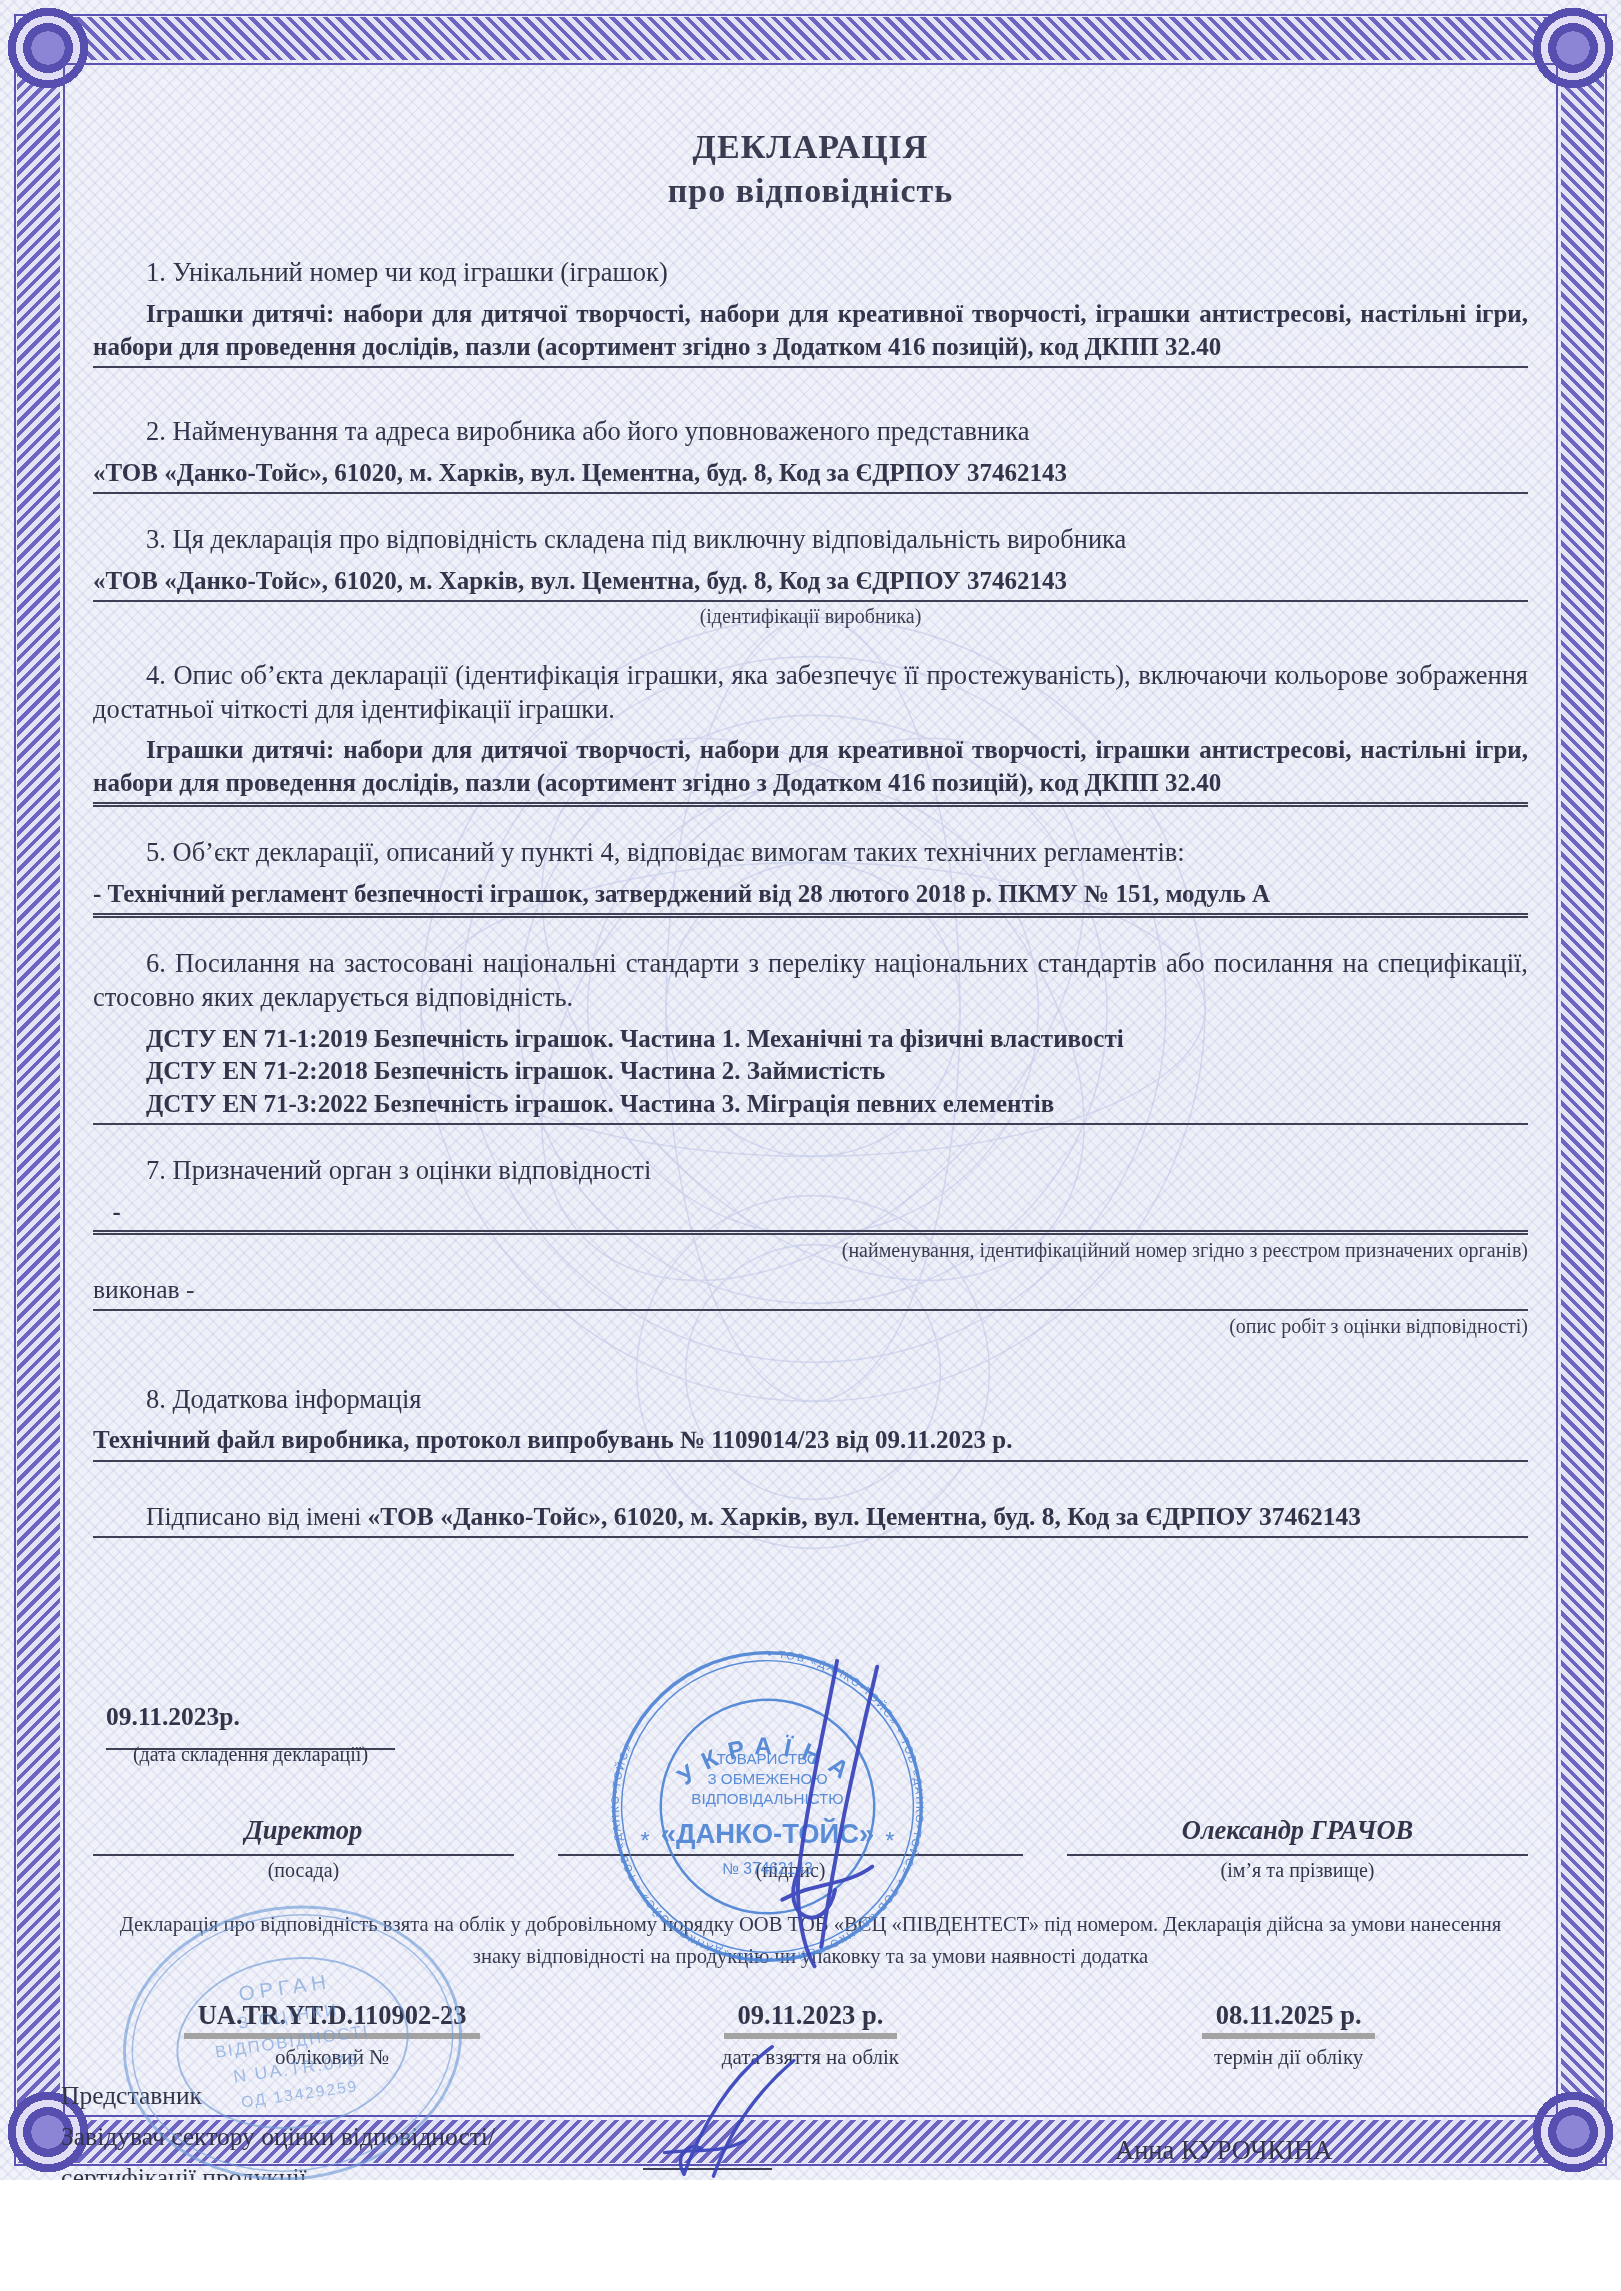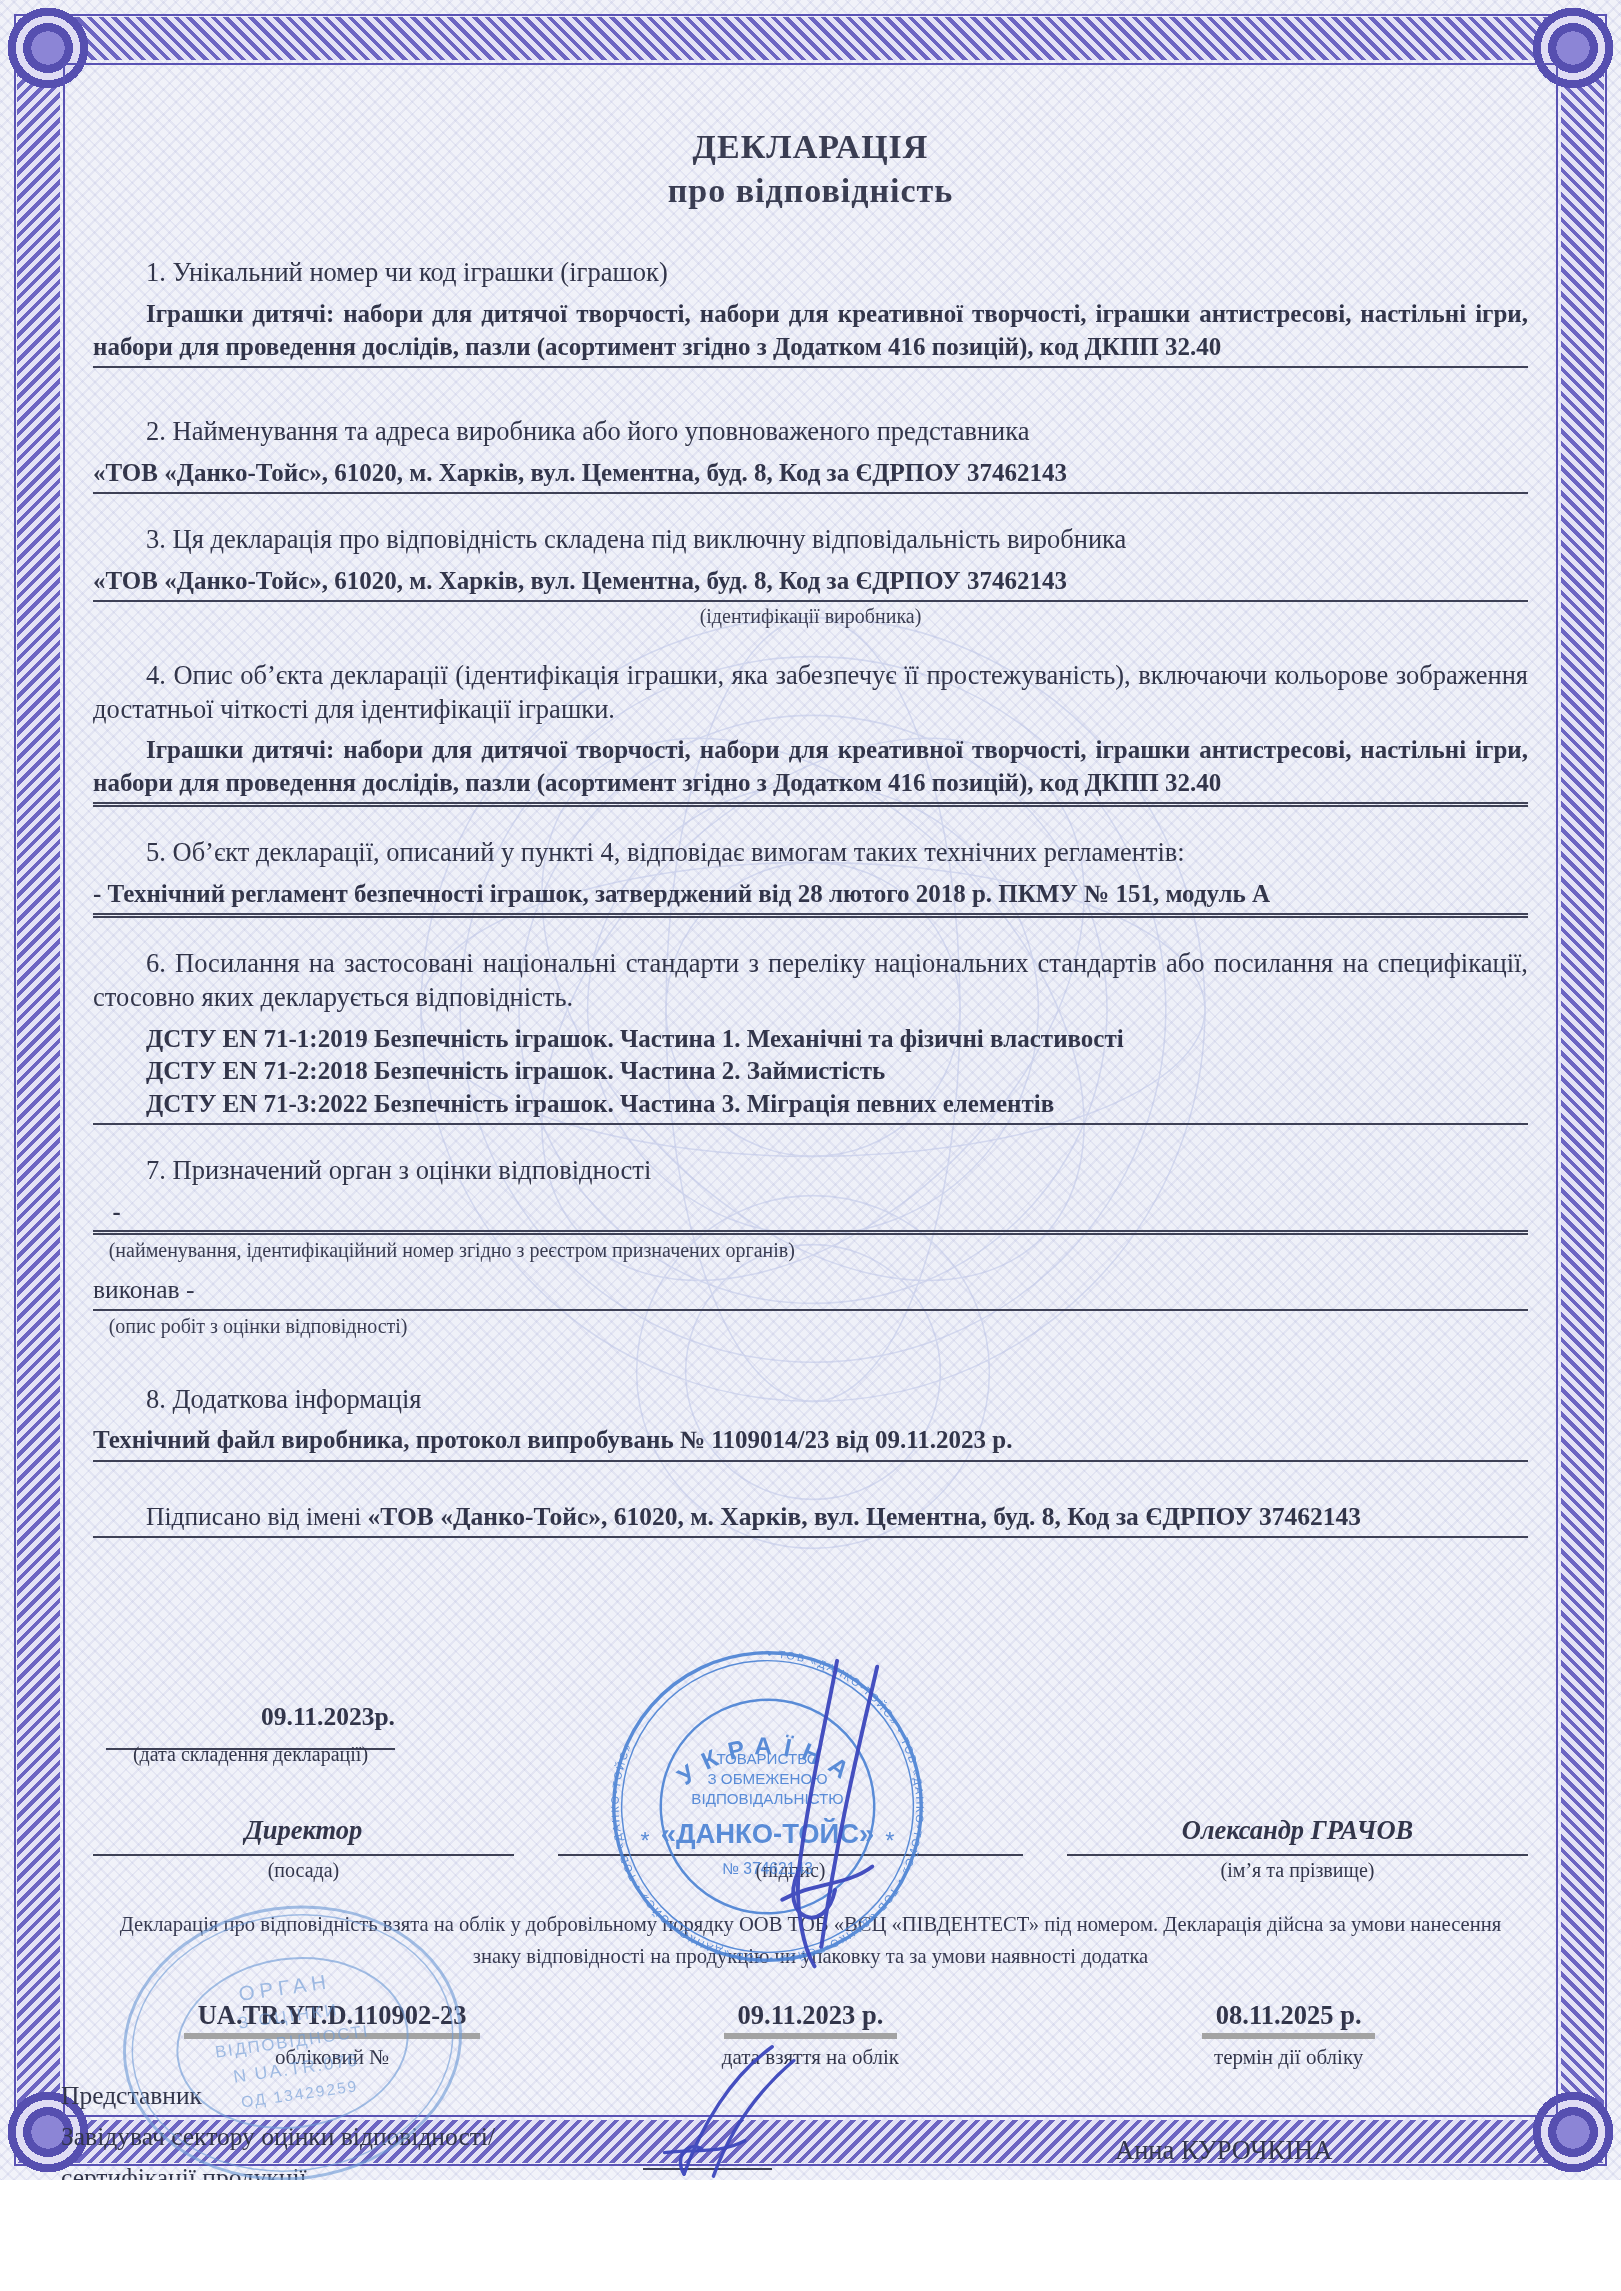--- a/index.html
+++ b/index.html
@@ -45,30 +45,30 @@
     font-size:25.5px; line-height:1.28; }
   .title { text-align:center; font-weight:bold; font-size:34px; line-height:1.3;
     letter-spacing:1px; color:#3a3d52; margin-bottom:43px; }
   .head { font-size:26.5px; text-indent:53px; text-align:justify; margin:29px 0 7.8px; }
   .val  { font-weight:bold; font-size:25px; text-align:justify; line-height:1.3; }
   .indent { text-indent:53px; }
   .rule { border-bottom:2px solid #3e4156; padding-bottom:2.9px; }
   .rule-double { border-bottom:5.9px double #3e4156; padding-bottom:2.9px; }
   .cap { font-size:20px; color:#3a3d52; }
   .cap-center { text-align:center; margin-top:2px; }
-  .cap-left { text-align:left; text-indent:15.7px; margin-top:2.9px; }
+  .cap-left { text-align:right; text-indent:15.7px; margin-top:2.9px; }
   .plain { font-size:25.5px; }
   .mt34 { margin-top:47px; } .mt44 { margin-top:43px; }
   .dash-line { font-weight:bold; font-size:24.5px; padding-left:19.6px; }
   .signed { margin-top:39px; font-size:25.5px; text-align:justify; }
   .signed .bold { font-weight:bold; }
 
   
   .abs { position:absolute; z-index:2; }
-  .date-left { left:106px; top:1702px; width:289px; text-align:right;
+  .date-left { left:106px; top:1702px; width:289px; text-align:left;
     font-weight:bold; font-size:25.5px; border-bottom:2px solid #3e4156; padding-bottom:16px; }
   .date-left-cap { left:106px; top:1743px; width:289px; text-align:center; font-size:20px; }
   .sign-row { top:1815px; left:93px; right:93px; display:flex; z-index:2; }
   .sig-col1 { width:421px; } .sig-col2 { flex:1; margin:0 44px; } .sig-col3 { width:461px; }
   .sig-label { text-align:center; font-weight:bold; font-style:italic; font-size:26.5px;
     min-height:37px; border-bottom:2px solid #3e4156; padding-bottom:2px; }
   .sig-cap { text-align:center; font-size:20px; margin-top:2.9px; }
   .reg-text { top:1909px; left:103px; right:103px; text-align:center;
     font-size:20.6px; line-height:1.55; color:#363950; }
   .cols-row { top:2000px; left:93px; right:93px; display:flex; text-align:center; }

